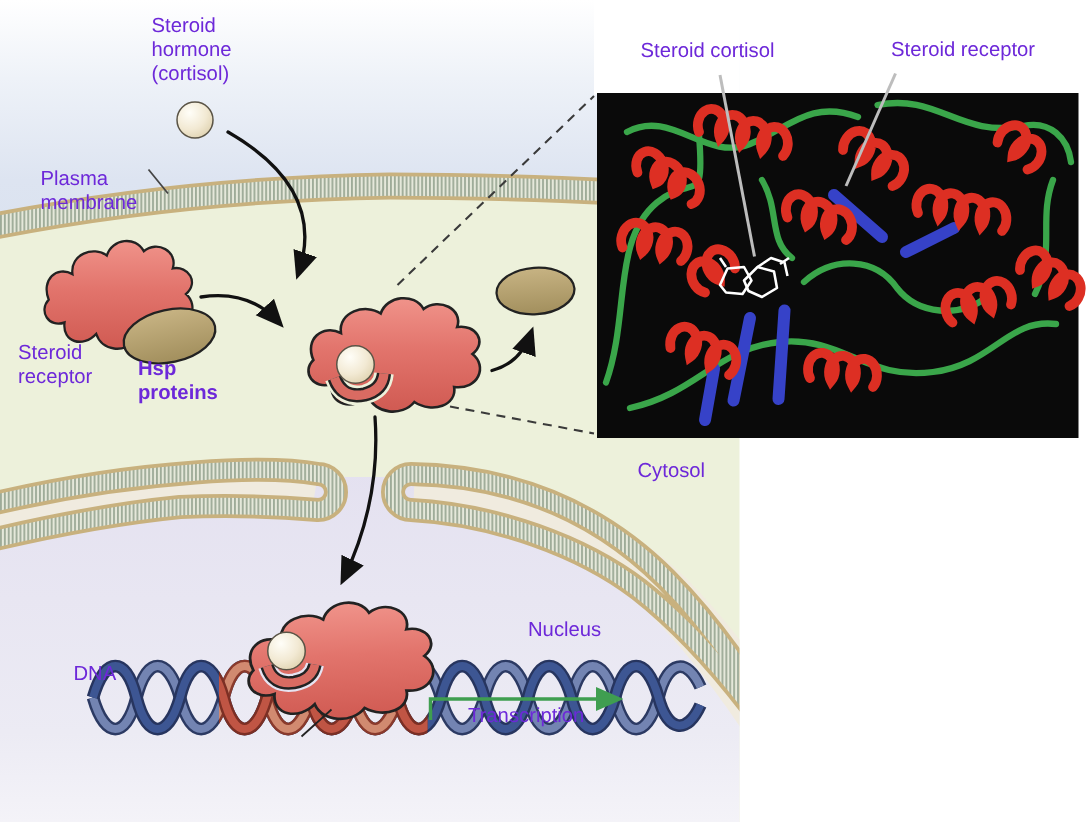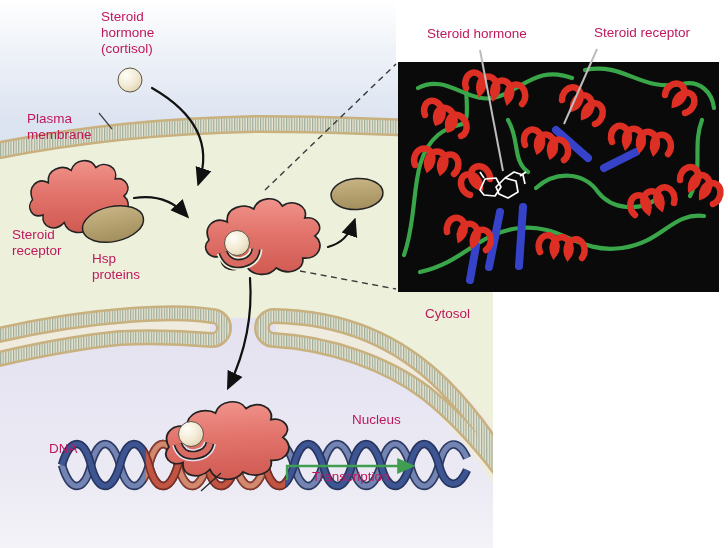--- a/index.html
+++ b/index.html
@@ -1,20 +1,20 @@
 <!DOCTYPE html>
 <html><head>
 <meta charset="utf-8">
 <style>
   html,body{margin:0;padding:0;}
   body{width:728px;height:548px;position:relative;background:#ffffff;
        font-family:"Liberation Sans", sans-serif;overflow:hidden;}
   #stage{position:absolute;left:0;top:0;width:728px;height:548px;}
   svg{position:absolute;left:0;top:0;}
-  .label{position:absolute;color:#be185d;font-size:13.5px;line-height:16px;
+  .label{position:absolute;color:#6d28d9;font-size:13.5px;line-height:16px;
          white-space:pre-line;}
 </style>
 </head>
 <body>
 
 <div id="stage">
 
 <svg width="728" height="548" viewBox="0 0 728 548">
   <defs>
     <linearGradient id="sky" gradientUnits="userSpaceOnUse" x1="0" y1="0" x2="0" y2="150">
@@ -183,22 +183,22 @@
   </g>
 </svg>
 
 <div class="label" style="left:101px;top:9px;">Steroid
 hormone
 (cortisol)</div>
 <div class="label" style="left:27px;top:79px;margin-top:32px;">Plasma
 membrane</div>
 <div class="label" style="left:12px;top:227px;">Steroid
 receptor</div>
-<div class="label" style="left:92px;top:251px;">Hsp
+<div class="label" style="left:92px;top:238px;font-weight:bold;">Hsp
 proteins</div>
 <div class="label" style="left:425px;top:306px;">Cytosol</div>
 <div class="label" style="left:352px;top:392px;margin-top:20px;">Nucleus</div>
 <div class="label" style="left:49px;top:441px;">DNA</div>
 <div class="label" style="left:312px;top:441px;margin-top:28px;">Transcription</div>
-<div class="label" style="left:427px;top:26px;">Steroid hormone</div>
+<div class="label" style="left:427px;top:26px;">Steroid cortisol</div>
 <div class="label" style="left:594px;top:25px;">Steroid receptor</div>
 
 </div>
 
 </body></html>

